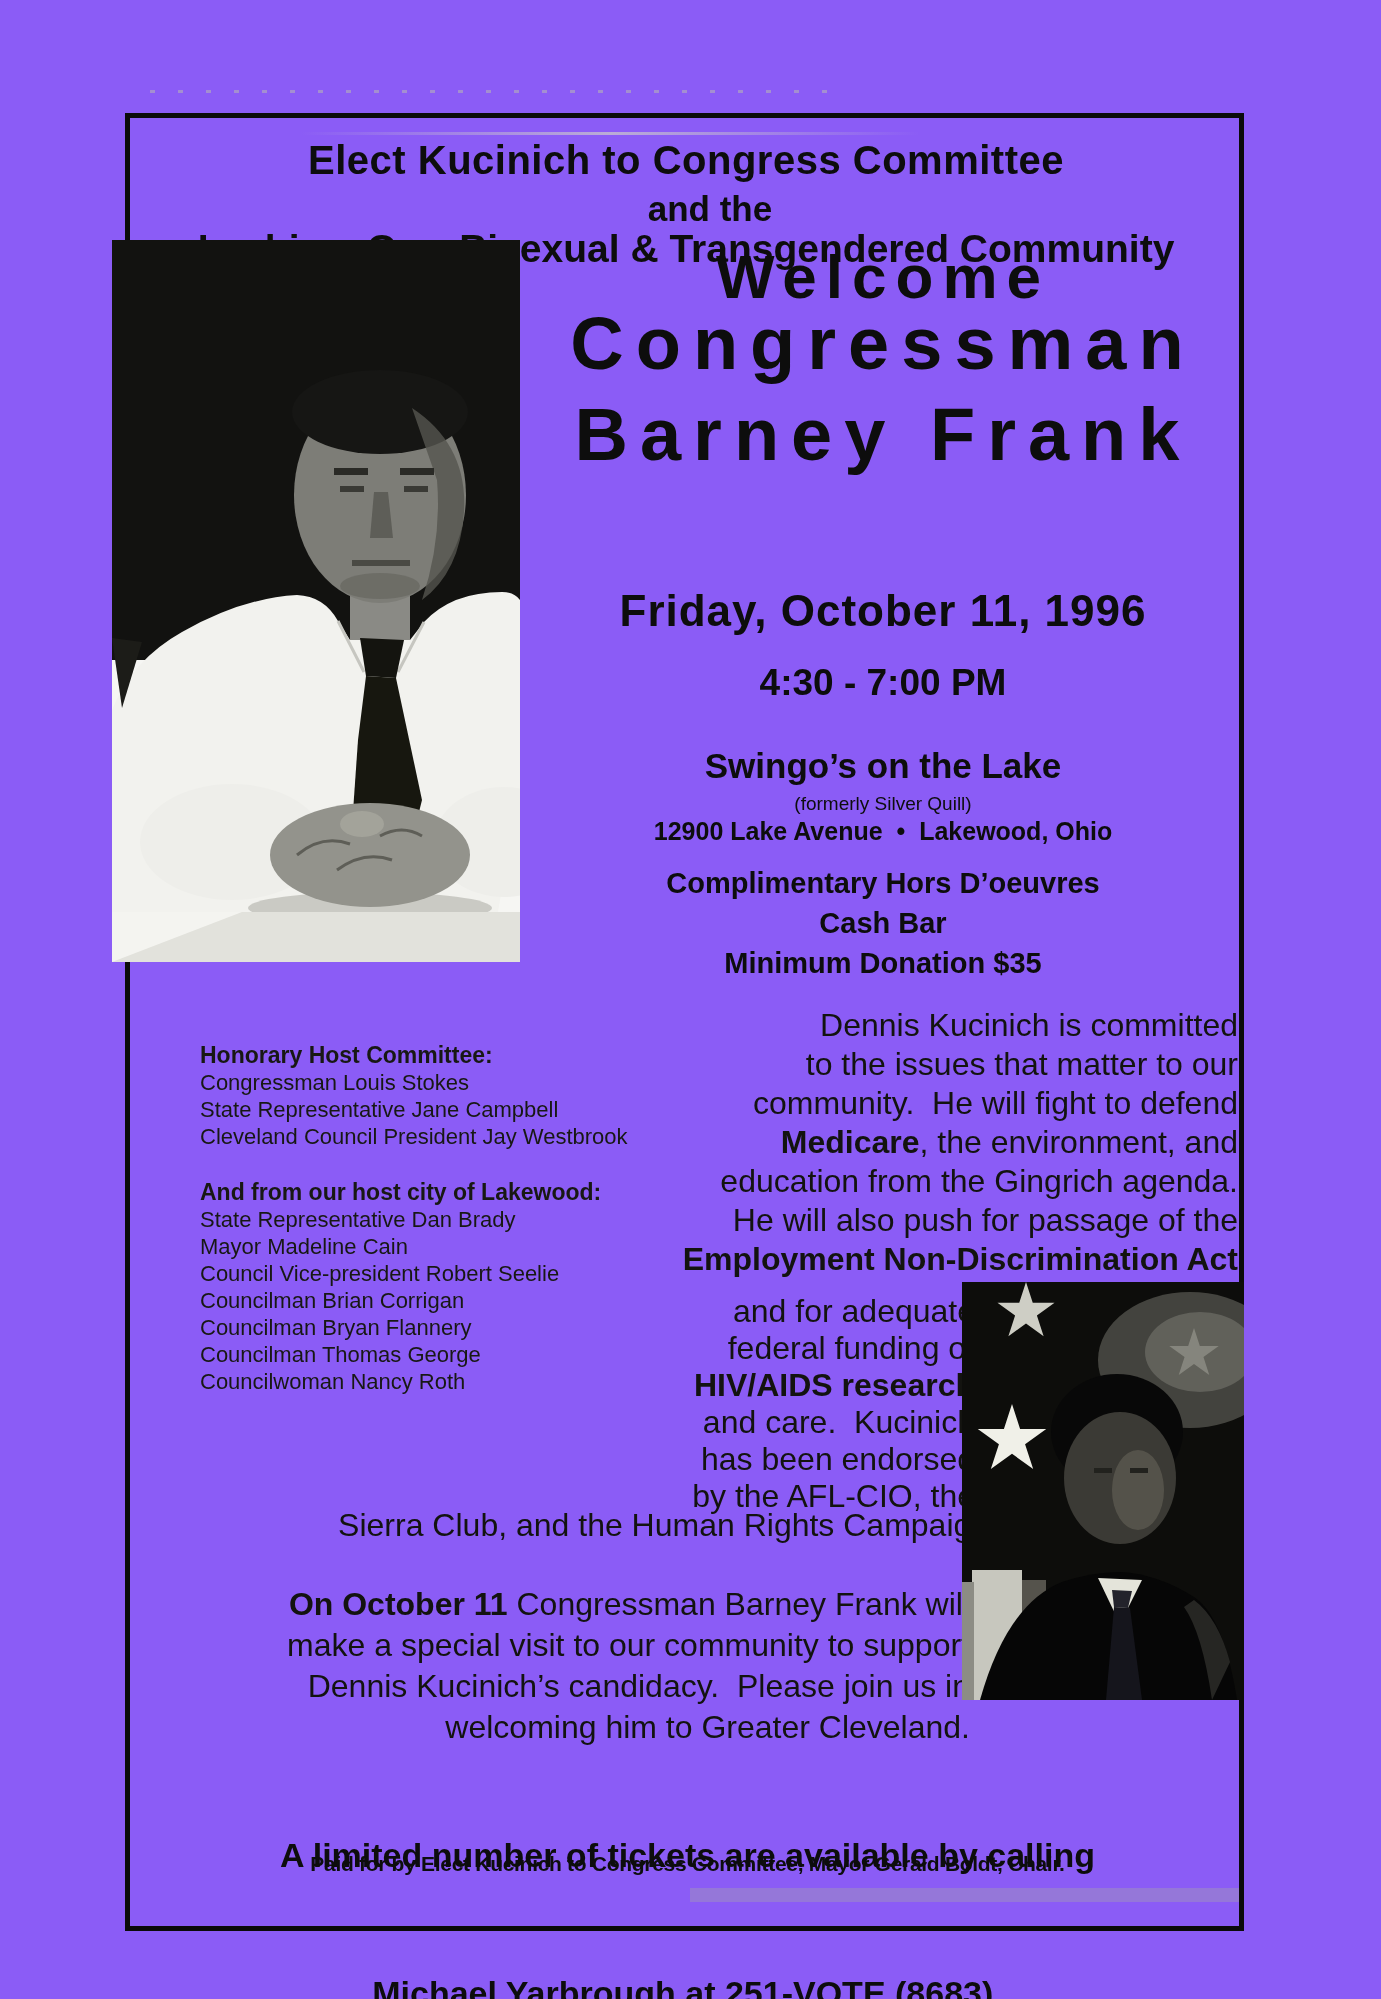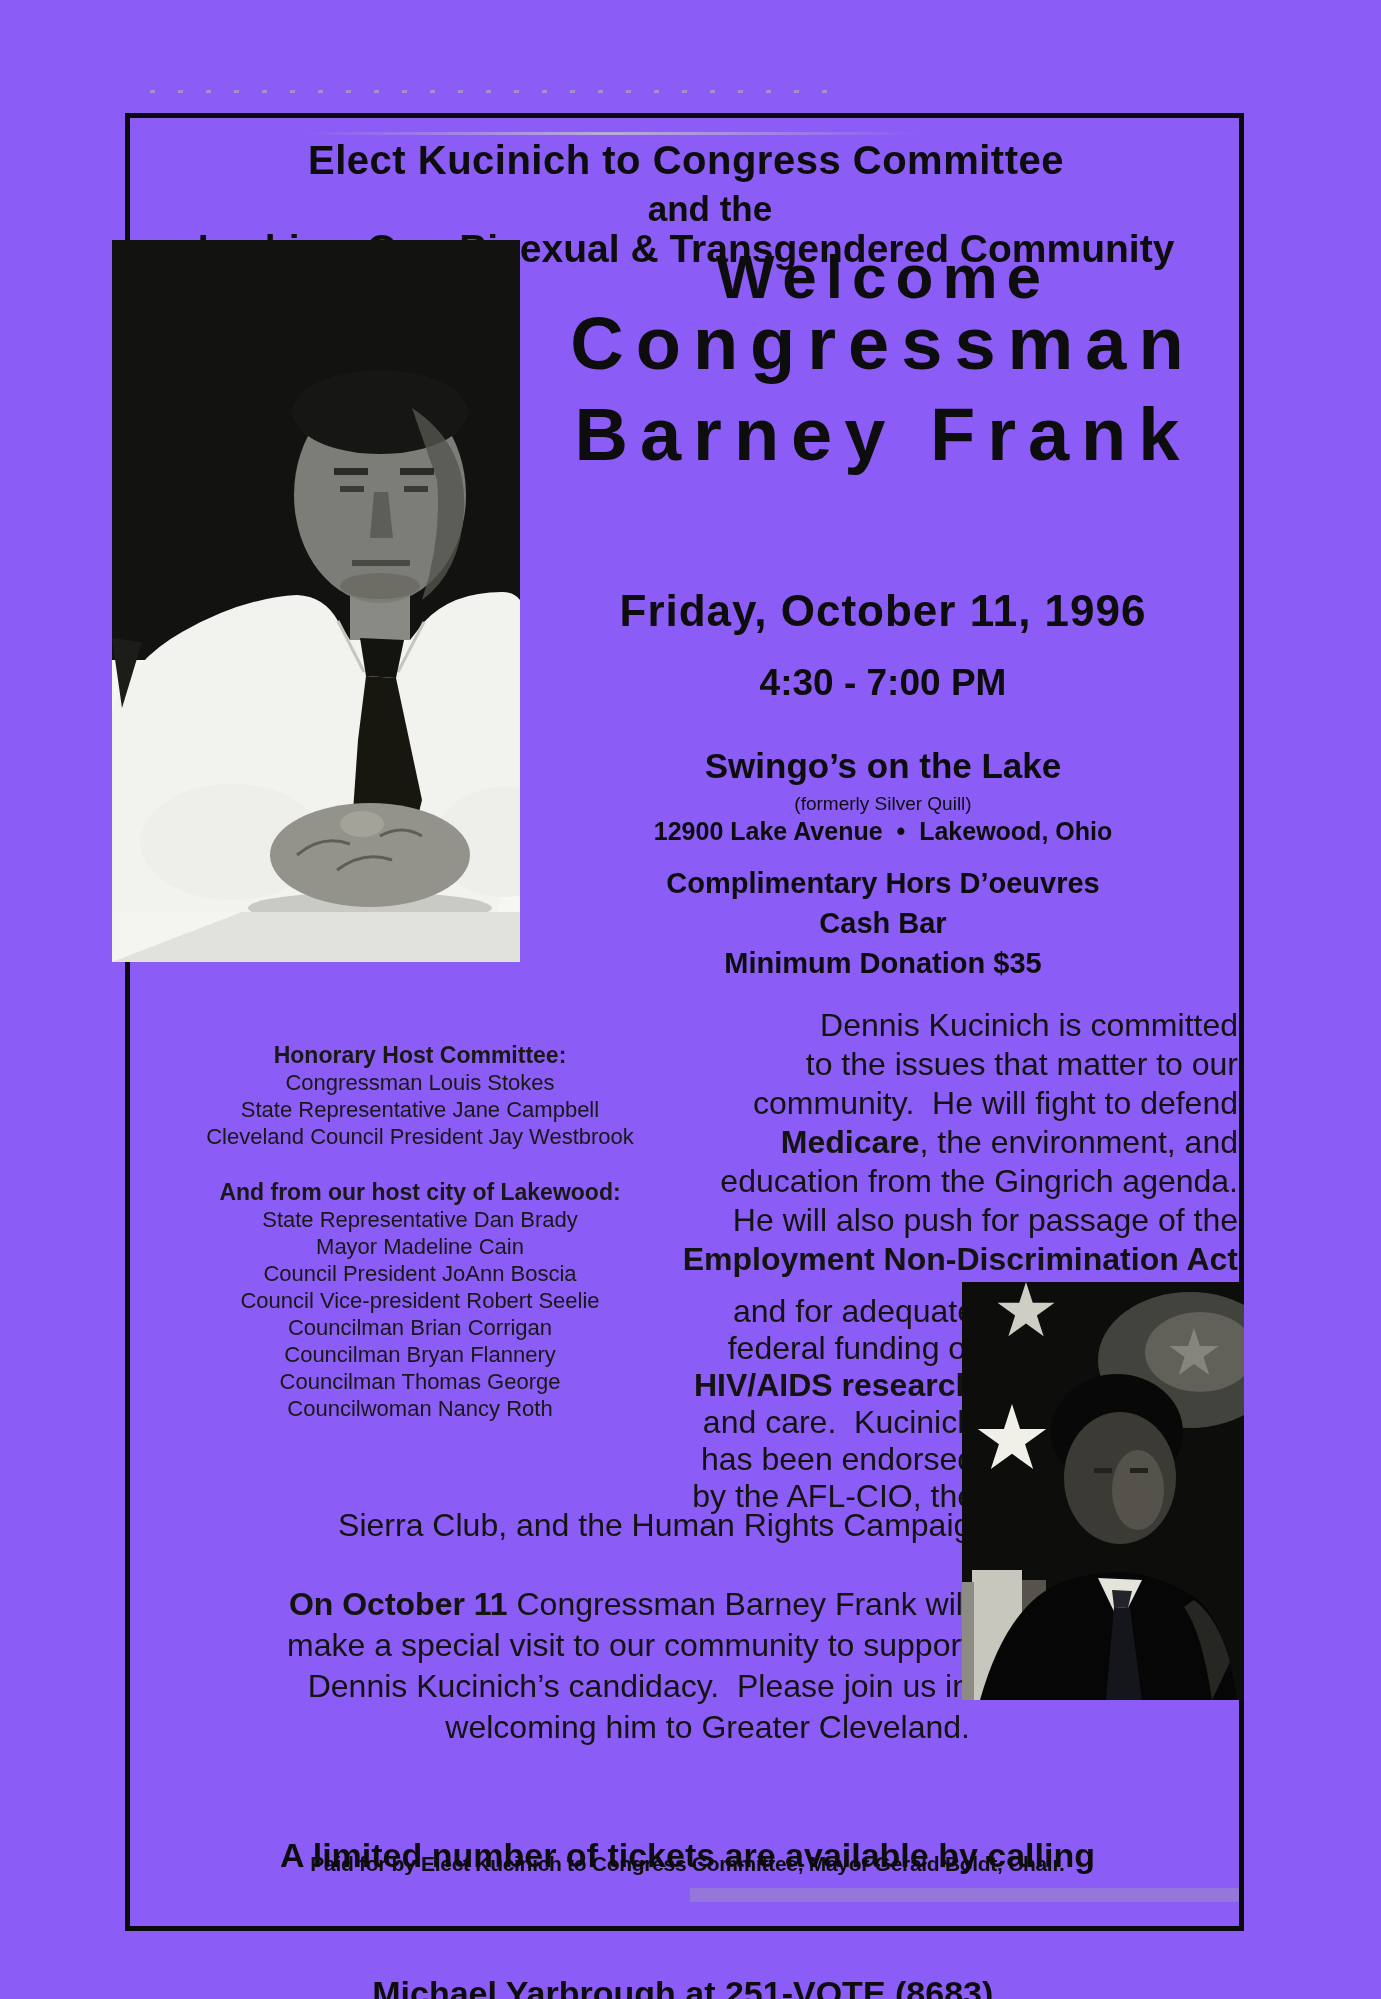--- a/index.html
+++ b/index.html
@@ -34,21 +34,21 @@
   #date         { top:586px; font-size:44px; letter-spacing:1px; }
   #time         { top:662px; font-size:37px; }
   #venue        { top:746px; font-size:35px; }
   #venue-note   { top:793px; font-size:19px; font-weight:400; }
   #address      { top:817px; font-size:25px; }
   #perks        { top:863px; font-size:29px; }
   #perks .list-line { line-height:40px; }
 
   
   #committee { left:200px; top:1042px; width:440px; font-size:22px; line-height:27px;
-    white-space:nowrap; color:#181814;text-align:center; }
+    white-space:nowrap; color:#181814; }
   #committee .ct { font-weight:bold; font-size:23px; }
   #committee .lake { margin-top:29px; }
 
   
   .para { font-size:32px; color:#131310; }
   .rich-line { white-space:pre-wrap; }
   .rich-line .b { font-weight:bold; }
   #para1a { left:520px; top:1006px; width:718px; text-align:right; line-height:39px; }
   #para1b { left:430px; top:1293px; width:545px; text-align:right; line-height:37px; }
   #para1c { left:158px; top:1506px; width:840px; text-align:right; line-height:39px; }
@@ -122,21 +122,20 @@
     <div class="ct">Honorary Host Committee:</div>
     <div>
         <div class="list-line">Congressman Louis Stokes</div>
         <div class="list-line">State Representative Jane Campbell</div>
         <div class="list-line">Cleveland Council President Jay Westbrook</div>
       </div>
     <div class="ct lake">And from our host city of Lakewood:</div>
     <div>
         <div class="list-line">State Representative Dan Brady</div>
         <div class="list-line">Mayor Madeline Cain</div>
-        <div class="list-line">Council President JoAnn Boscia</div>
         <div class="list-line">Council Vice-president Robert Seelie</div>
         <div class="list-line">Councilman Brian Corrigan</div>
         <div class="list-line">Councilman Bryan Flannery</div>
         <div class="list-line">Councilman Thomas George</div>
         <div class="list-line">Councilwoman Nancy Roth</div>
       </div>
   </div>
 
   <div id="para1a" class="abs para">
       <div class="rich-line"><span>Dennis Kucinich is committed</span></div>

